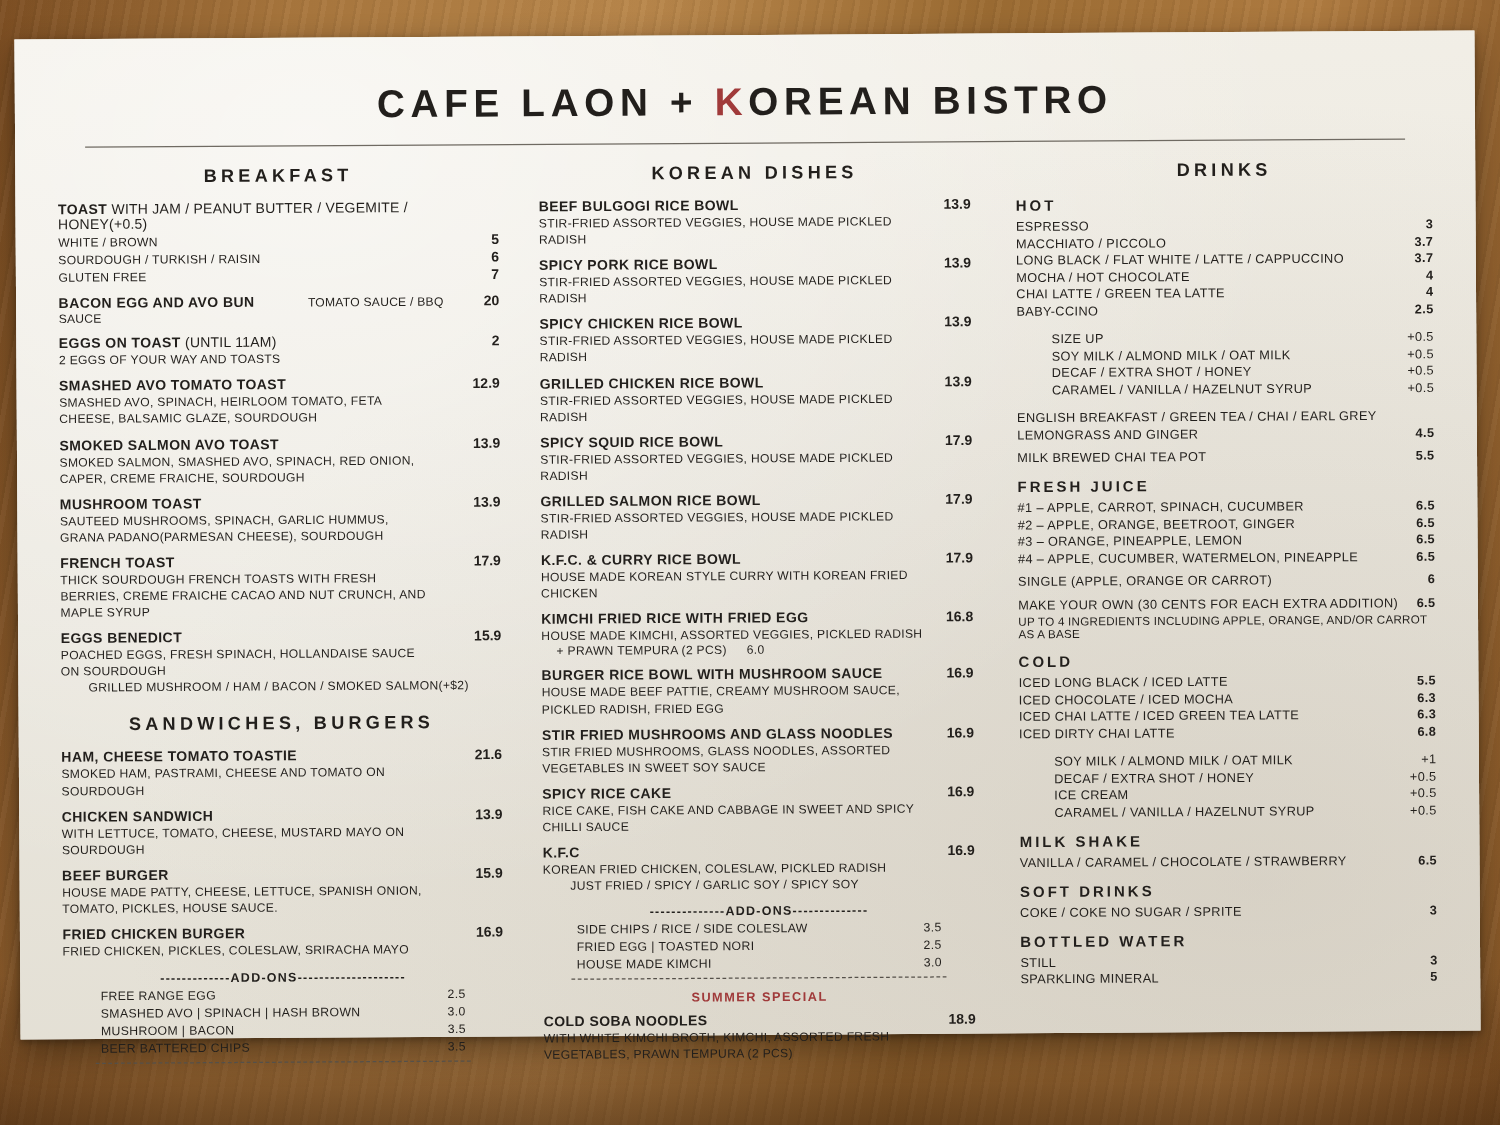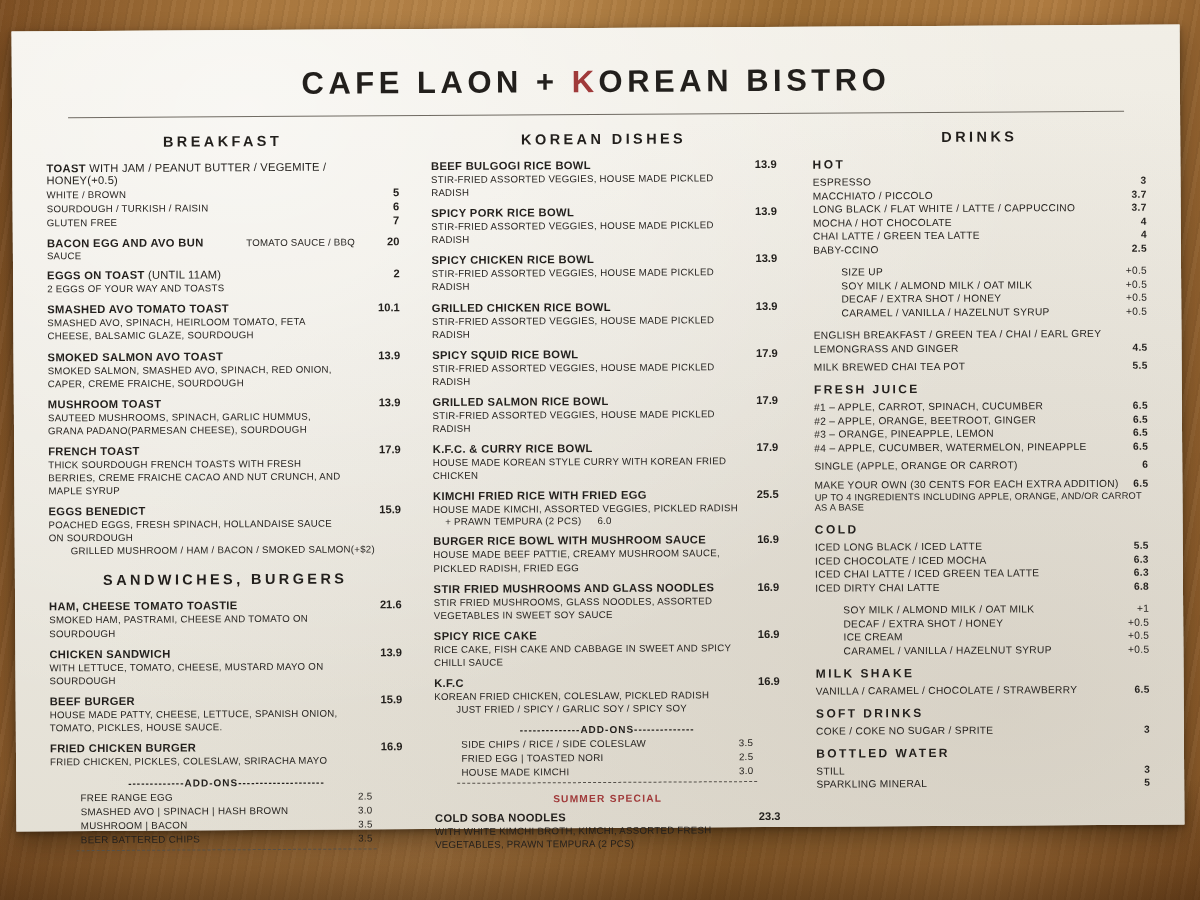--- a/index.html
+++ b/index.html
@@ -251,21 +251,21 @@
         <div class="row">
           <div class="name"><span>EGGS ON TOAST</span><span class="reg"> (UNTIL 11AM)</span></div>
           <div class="price">2</div>
         </div>
         <div class="desc">2 EGGS OF YOUR WAY AND TOASTS</div>
       </div>
 
       <div class="item">
         <div class="row">
           <div class="name">SMASHED AVO TOMATO TOAST</div>
-          <div class="price">10.1</div>
+          <div class="price">12.9</div>
         </div>
         <div class="desc">SMASHED AVO, SPINACH, HEIRLOOM TOMATO, FETA CHEESE, BALSAMIC GLAZE, SOURDOUGH</div>
       </div>
 
       <div class="item">
         <div class="row">
           <div class="name">SMOKED SALMON AVO TOAST</div>
           <div class="price">13.9</div>
         </div>
         <div class="desc">SMOKED SALMON, SMASHED AVO, SPINACH, RED ONION, CAPER, CREME FRAICHE,  SOURDOUGH</div>
@@ -397,21 +397,21 @@
       <div class="item">
         <div class="row">
               <div class="name">K.F.C. &amp; CURRY RICE BOWL</div>
               <div class="price">17.9</div>
             </div>
         <div class="desc">HOUSE MADE KOREAN STYLE CURRY WITH KOREAN FRIED CHICKEN</div>
       </div>
       <div class="item">
         <div class="row">
               <div class="name">KIMCHI FRIED RICE WITH FRIED EGG</div>
-              <div class="price">25.5</div>
+              <div class="price">16.8</div>
             </div>
         <div class="desc">HOUSE MADE KIMCHI, ASSORTED VEGGIES, PICKLED RADISH</div>
         <div class="indent-line">
           <span>+      PRAWN TEMPURA (2 pcs)</span>
           <span>6.0</span>
         </div>
       </div>
       <div class="item">
         <div class="row">
               <div class="name">BURGER RICE BOWL WITH MUSHROOM SAUCE</div>
@@ -456,21 +456,21 @@
           <span>HOUSE MADE KIMCHI</span>
           <span>3.0</span>
         </div>
         <div class="dashrule"></div>
       </div>
 
       <div class="summer">SUMMER SPECIAL</div>
       <div class="item">
         <div class="row">
               <div class="name">COLD SOBA NOODLES</div>
-              <div class="price">23.3</div>
+              <div class="price">18.9</div>
             </div>
         <div class="desc" style="max-width:320px;">WITH WHITE KIMCHI BROTH, KIMCHI, ASSORTED FRESH VEGETABLES, PRAWN TEMPURA (2 pcs)</div>
       </div>
     </div>
 
     <div class="col col-drinks">
       <div class="section-head">DRINKS</div>
 
       <div class="sub-head" style="margin-top:0;">HOT</div>
       <div class="line">

